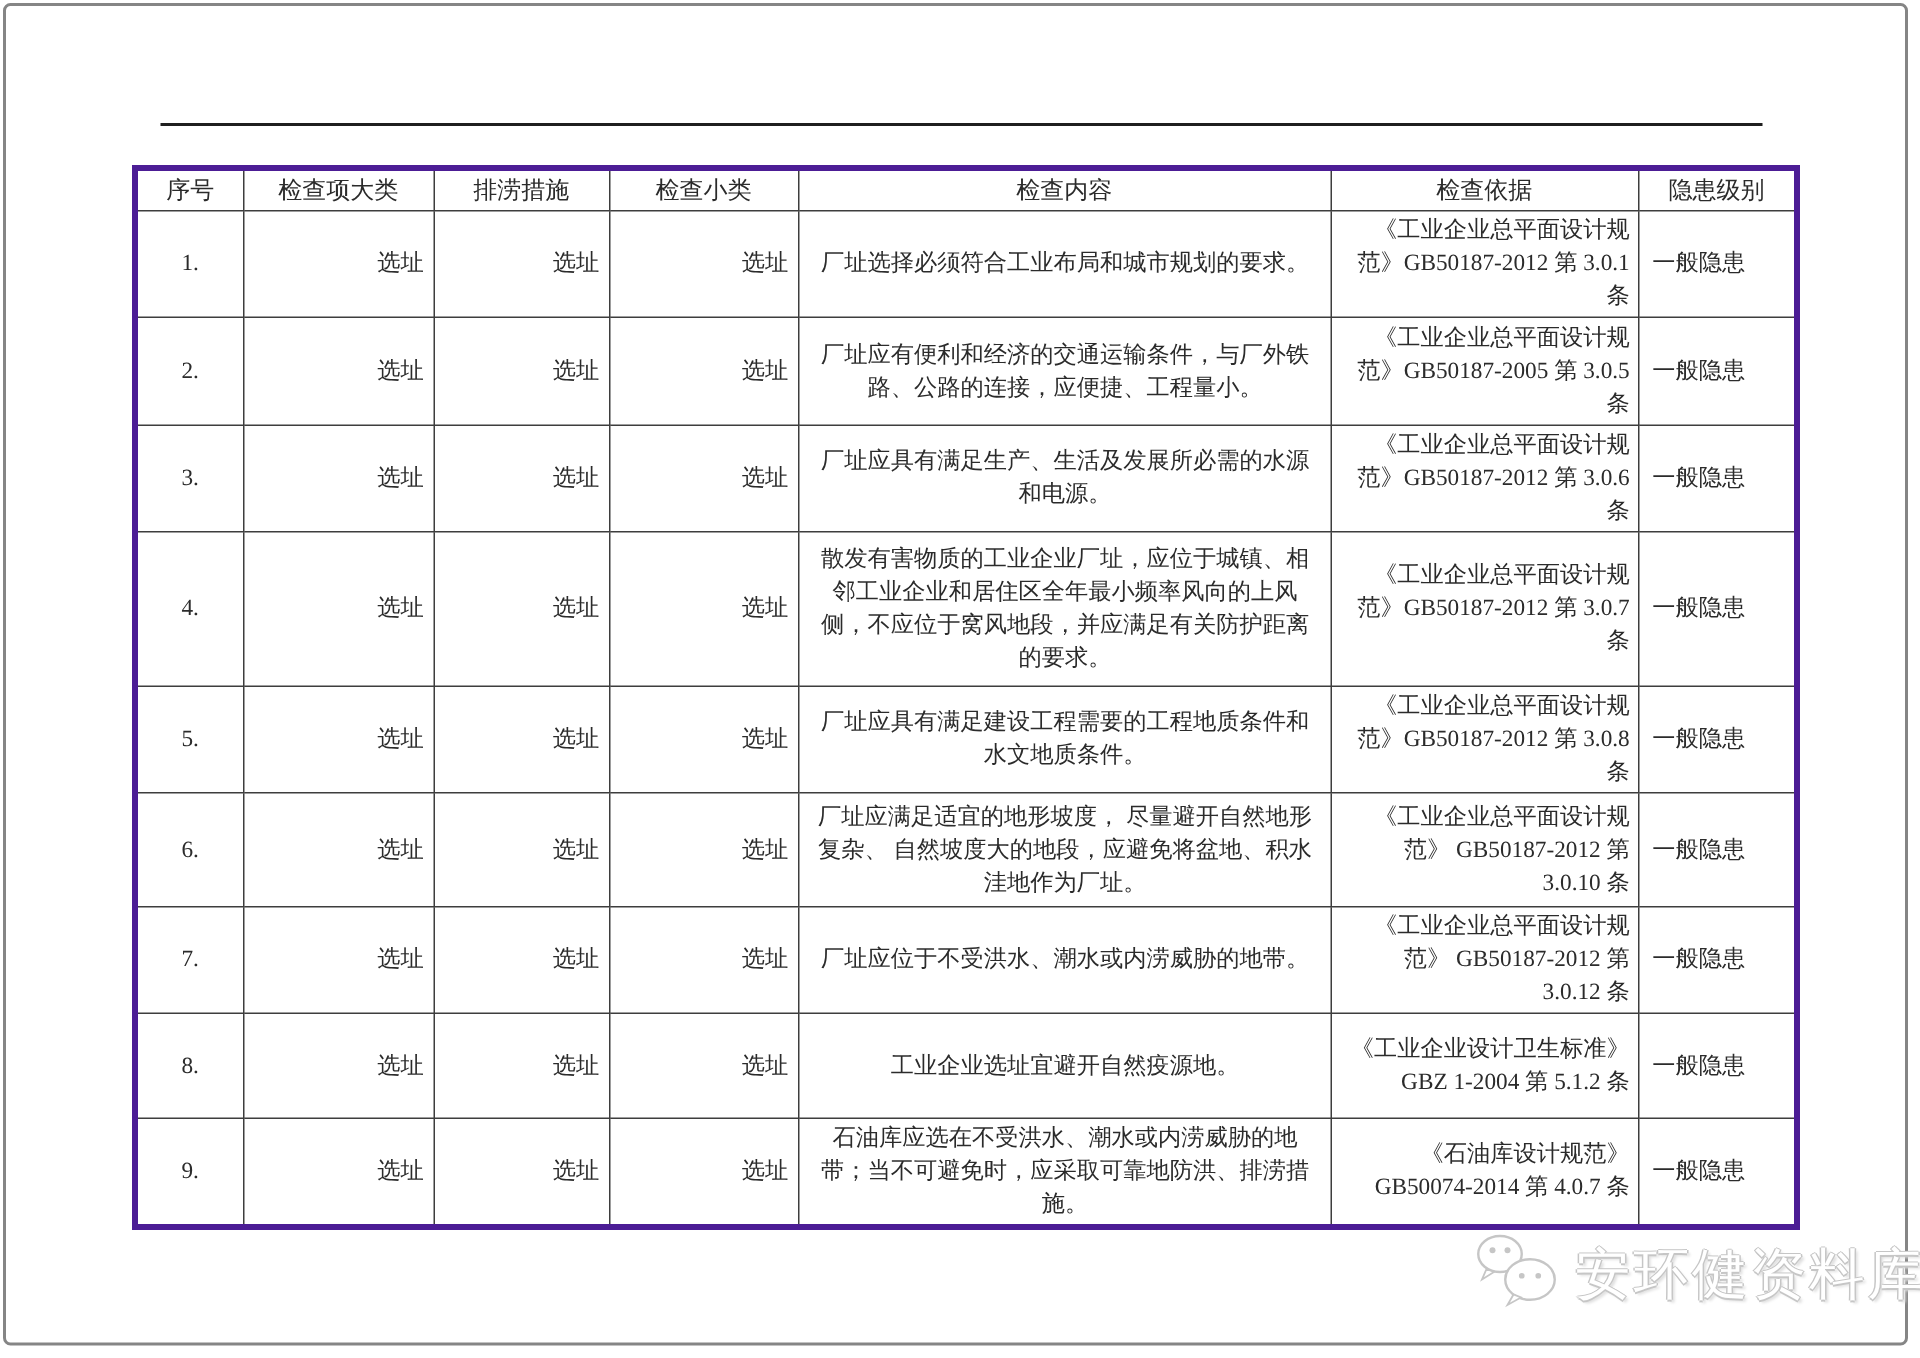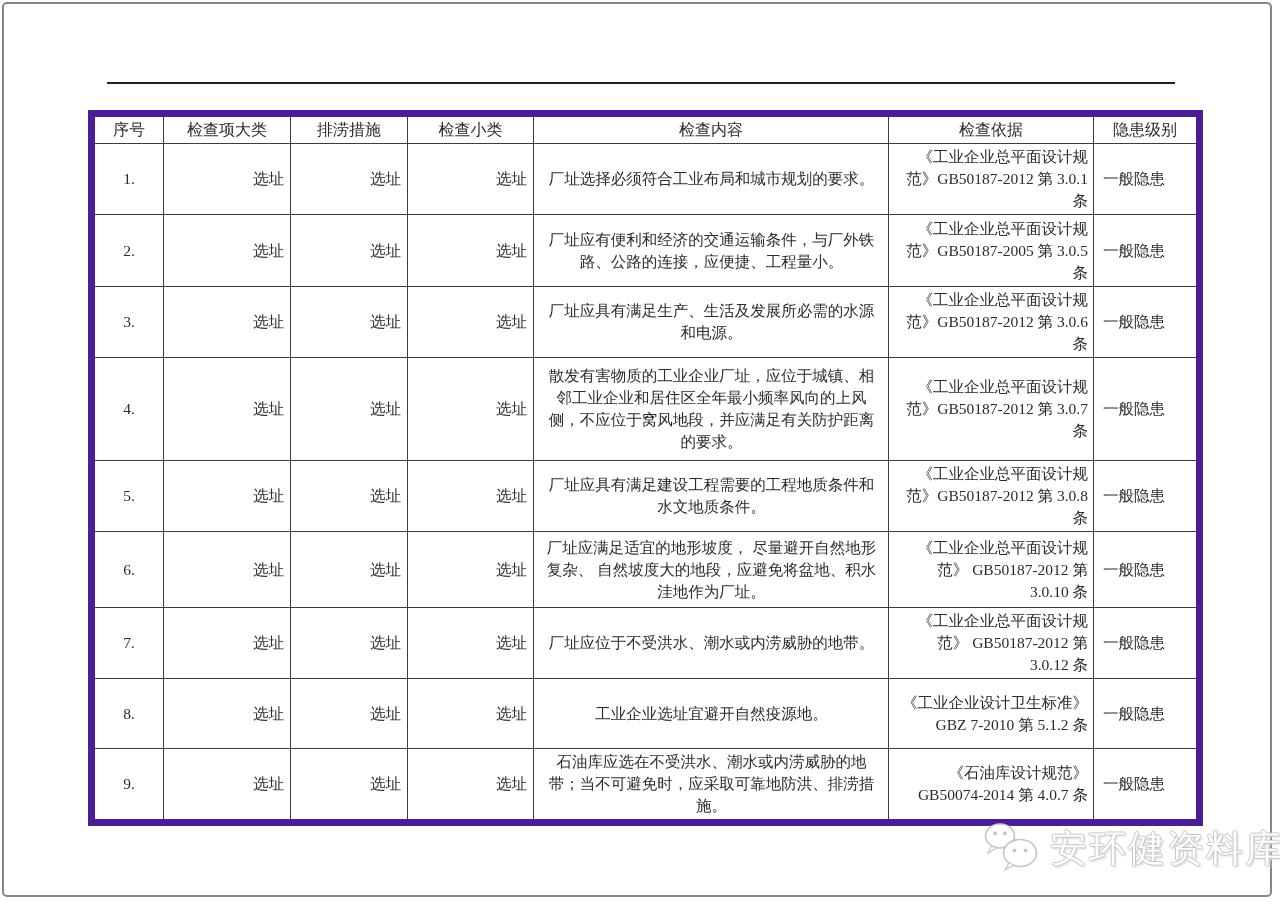--- a/index.html
+++ b/index.html
@@ -32,21 +32,21 @@
     width: 1068px;
     height: 2px;
     background: #1f1f1f;
   }
   table.checklist {
     position: absolute;
     left: 84px;
     top: 106px;
     border-collapse: collapse;
     table-layout: fixed;
-    border: 7px solid #4c1d95;
+    border: 4px solid #4c1d95;
   }
   table.checklist th, table.checklist td {
     border: 1px solid #3d3d3d;
     color: #2b2b2b;
     vertical-align: middle;
     overflow: hidden;
   }
   table.checklist th {
     font-weight: normal;
     font-size: 16px;
@@ -196,21 +196,21 @@
             <td class="c-basis">《工业企业总平面设计规范》 GB50187-2012 第 3.0.12 条</td>
             <td class="c-level">一般隐患</td>
           </tr>
           <tr>
             <td class="c-no">8.</td>
             <td class="c-cat">选址</td>
             <td class="c-cat">选址</td>
             <td class="c-cat">选址</td>
             <td class="c-content">工业企业选址宜避开自然疫源地。</td>
             <td class="c-basis">《工业企业设计卫生标准》
-GBZ 7-2010 第 5.1.2 条</td>
+GBZ 1-2004 第 5.1.2 条</td>
             <td class="c-level">一般隐患</td>
           </tr>
           <tr>
             <td class="c-no">9.</td>
             <td class="c-cat">选址</td>
             <td class="c-cat">选址</td>
             <td class="c-cat">选址</td>
             <td class="c-content">石油库应选在不受洪水、潮水或内涝威胁的地带；当不可避免时，应采取可靠地防洪、排涝措施。</td>
             <td class="c-basis">《石油库设计规范》
 GB50074-2014 第 4.0.7 条</td>

